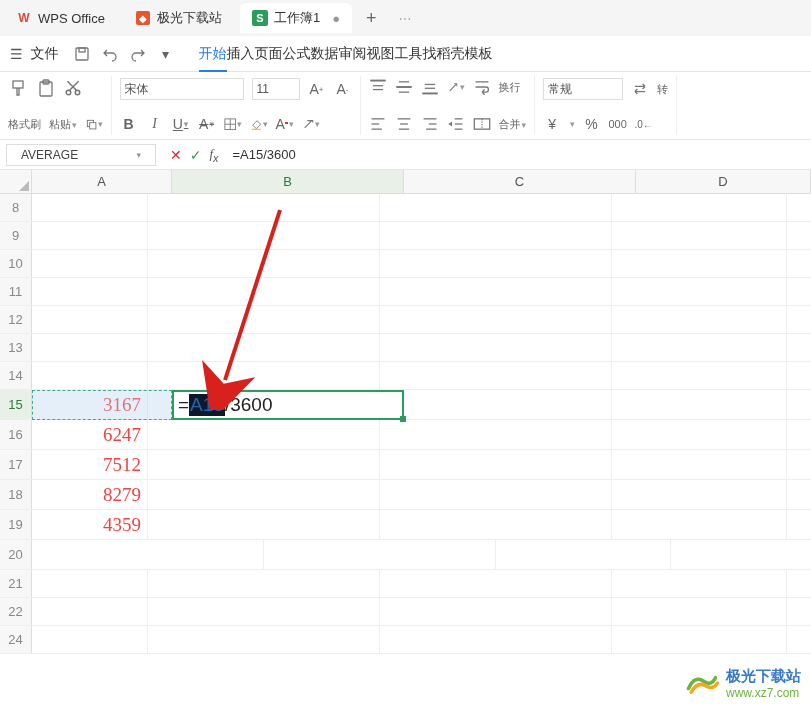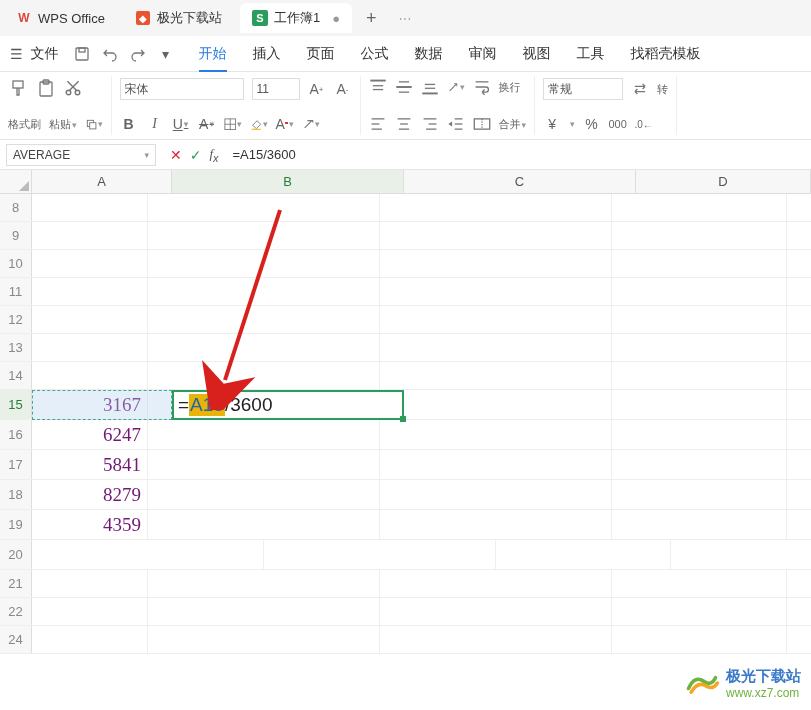--- a/index.html
+++ b/index.html
@@ -15,71 +15,71 @@
 .sheet-icon { background: #2a9d5c; color: #fff; width: 16px; height: 16px; border-radius: 2px; font-size: 11px; font-weight: bold; display: flex; align-items: center; justify-content: center; }
 .tab-mod { color: #999; margin-left: 6px; }
 .add-tab { color: #666; font-size: 18px; padding: 0 8px; cursor: pointer; }
 
 
 .menu-bar { display: flex; align-items: center; height: 36px; background: #fff; padding: 0 10px; border-bottom: 1px solid #e5e5e5; }
 .hamburger { margin-right: 8px; color: #555; font-size: 14px; }
 .menu-bar .file-btn { font-size: 14px; color: #333; margin-right: 14px; }
 .qat { display: flex; gap: 10px; margin-right: 24px; color: #666; }
 .qat svg { width: 16px; height: 16px; }
-.menu-items { display: flex; gap: 26px; font-size: 14px; color: #333; }
+.menu-items { display: flex; font-size: 14px; color: #333; }
 .menu-item.active { color: #2a7de1; position: relative; }
 .menu-item.active::after { content: ""; position: absolute; bottom: -9px; left: 0; right: 0; height: 2px; background: #2a7de1; }
 
 
 .ribbon { display: flex; height: 68px; background: #fff; border-bottom: 1px solid #e5e5e5; padding: 4px 0; }
 .ribbon-group { display: flex; flex-direction: column; justify-content: space-between; padding: 2px 8px; border-right: 1px solid #eee; }
 .ribbon-row { display: flex; align-items: center; gap: 8px; }
 .ribbon-label { font-size: 11px; color: #666; text-align: center; }
 .font-select { width: 124px; height: 22px; border: 1px solid #ddd; font-size: 12px; padding: 0 4px; color: #555; background: #fff; }
 .size-select { width: 48px; height: 22px; border: 1px solid #ddd; font-size: 12px; padding: 0 4px; color: #555; background: #fff; }
 .rb-icon { width: 18px; height: 18px; display: inline-flex; align-items: center; justify-content: center; color: #666; font-size: 14px; }
 .dd { font-size: 9px; color: #999; margin-left: 1px; }
 .vert-btn { display: flex; flex-direction: column; align-items: center; gap: 2px; font-size: 11px; color: #555; }
 .vert-btn .rb-icon { width: 20px; height: 20px; font-size: 16px; }
 
 
 .formula-row { display: flex; align-items: center; height: 30px; border-bottom: 1px solid #e5e5e5; background: #fff; }
-.name-box { width: 150px; height: 22px; margin: 0 6px; border: 1px solid #ddd; display: flex; align-items: center; justify-content: space-between; padding: 0 6px; font-size: 12px; color: #444; }
+.name-box { width: 150px; height: 22px; margin: 0 6px; border: 1px solid #ddd; display: flex; align-items: center; justify-content: space-between; padding: 0 14px; font-size: 12px; color: #444; }
 .fb-icons { display: flex; align-items: center; gap: 8px; padding: 0 8px; }
 .fb-cancel { color: #d23; font-size: 14px; }
 .fb-confirm { color: #2a9d5c; font-size: 14px; }
 .fb-fx { font-style: italic; font-size: 13px; color: #555; font-family: serif; }
 .formula-input { flex: 1; font-size: 13px; color: #333; padding: 0 6px; height: 22px; border: none; outline: none; }
 
 
 .grid-wrap { position: relative; background: #fff; }
 .col-headers { display: flex; height: 24px; border-bottom: 1px solid #ddd; }
 .corner { width: 32px; border-right: 1px solid #ddd; background: #f7f7f7; position: relative; }
 .corner::after { content: ""; position: absolute; right: 2px; bottom: 2px; border: 5px solid transparent; border-right-color: #bbb; border-bottom-color: #bbb; }
 .col-h { border-right: 1px solid #ddd; background: #f7f7f7; display: flex; align-items: center; justify-content: center; font-size: 13px; color: #555; }
 .col-h.sel { background: #e8f0e8; color: #2a7d3c; }
 .col-A { width: 140px; } .col-B { width: 232px; } .col-C { width: 232px; } .col-D { width: 175px; }
 
 .grid-body { position: relative; }
 .row { display: flex; border-bottom: 1px solid #eee; }
 .row-h { width: 32px; border-right: 1px solid #ddd; background: #f7f7f7; display: flex; align-items: center; justify-content: center; font-size: 13px; color: #888; }
 .row.sel .row-h { background: #e8f0e8; color: #2a7d3c; }
 .cell { border-right: 1px solid #eee; display: flex; align-items: center; padding: 0 6px; }
-.cell.colA { width: 116px; justify-content: flex-end; font-family: Georgia, serif; font-size: 19px; color: #701a75; }
+.cell.colA { width: 116px; justify-content: flex-end; font-family: Georgia, serif; font-size: 19px; color: #ef4444; }
 .cell.colB { width: 232px; }
 .cell.colC { width: 232px; }
 .cell.colD { width: 175px; }
 .row.h-small { height: 28px; }
 .row.h-big { height: 30px; }
 
 
 .edit-cell { position: absolute; left: 172px; top: 0; width: 232px; height: 30px; border: 2px solid #2a9d5c; background: #fff; display: flex; align-items: center; padding: 0 4px; font-family: Georgia, serif; font-size: 19px; }
 .ref-cell { position: absolute; left: 32px; top: 0; width: 140px; height: 30px; border: 1px dashed #4a8; background: rgba(180,210,240,0.35); pointer-events: none; }
 .edit-cell .eq { color: #222; }
-.edit-cell .ref { background: #eab308; color: #2266aa; padding: 0 1px; }
+.edit-cell .ref { background: #0f172a; color: #2266aa; padding: 0 1px; }
 .edit-cell .rest { color: #222; }
 .edit-handle { position: absolute; right: -4px; bottom: -4px; width: 6px; height: 6px; background: #2a9d5c; }
 
 
 .arrow-svg { position: absolute; pointer-events: none; }
 
 
 .watermark { position: absolute; right: 10px; bottom: 10px; display: flex; align-items: center; gap: 6px; }
 .wm-swirl { width: 36px; height: 28px; }
 .wm-text { display: flex; flex-direction: column; font-size: 12px; }
@@ -403,21 +403,21 @@
       </div>
       <div class="row h-big">
         <div class="row-h">16</div>
         <div class="cell colA">6247</div>
         <div class="cell colB"></div>
         <div class="cell colC"></div>
         <div class="cell colD"></div>
       </div>
       <div class="row h-big">
         <div class="row-h">17</div>
-        <div class="cell colA">5841</div>
+        <div class="cell colA">7512</div>
         <div class="cell colB"></div>
         <div class="cell colC"></div>
         <div class="cell colD"></div>
       </div>
       <div class="row h-big">
         <div class="row-h">18</div>
         <div class="cell colA">8279</div>
         <div class="cell colB"></div>
         <div class="cell colC"></div>
         <div class="cell colD"></div>

